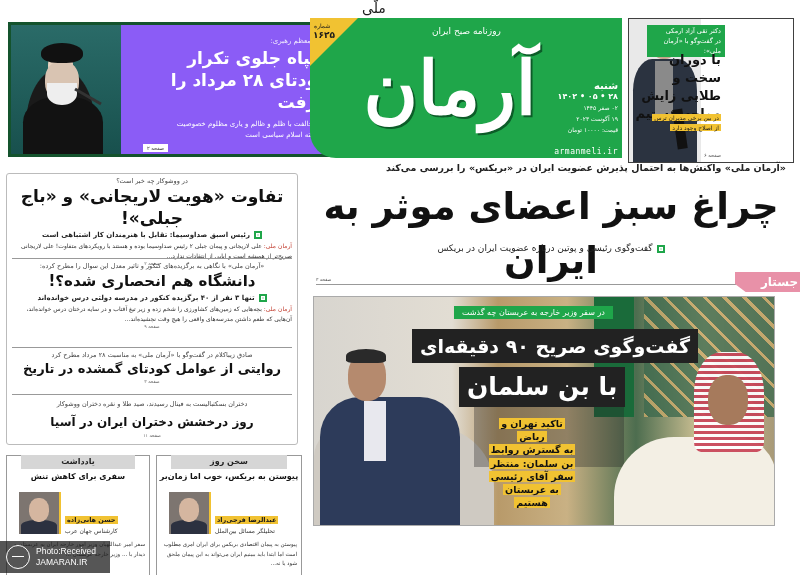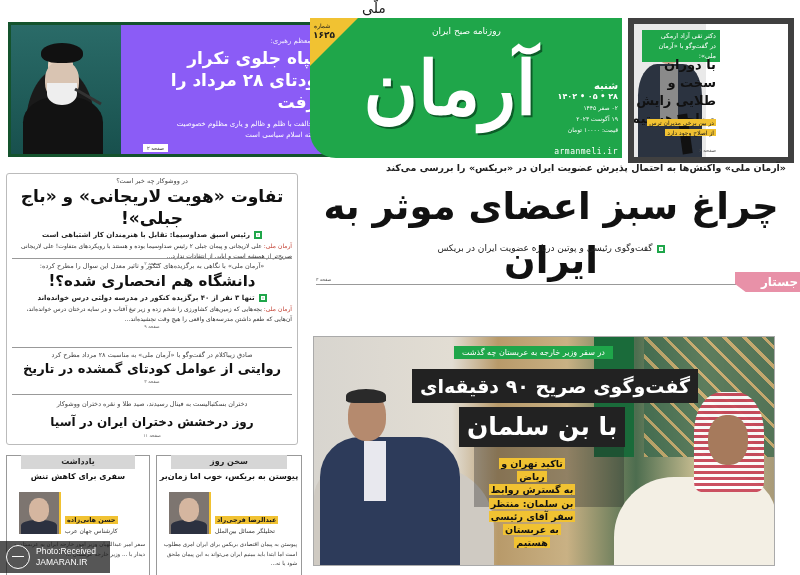--- a/index.html
+++ b/index.html
@@ -35,21 +35,21 @@
   .mast-tagline { position: absolute; left: 122px; top: 8px; font-size: 9px; color: #fff; }
   .mast-logo { position: absolute; left: 40px; top: 18px; width: 200px; text-align: center; font-size: 74px; font-weight: bold; color: #fff; font-family: "DejaVu Serif", serif; line-height: 104px;
     text-shadow: 2px 2px 0 #0c5c28; letter-spacing: -2px; }
   .mast-crown { position: absolute; left: 362px; top: 0px; font-size: 14px; color: #1a1a1a; }
   .mast-date { position: absolute; right: 4px; top: 62px; text-align: right; color: #fff; font-size: 6px; line-height: 11px; }
   .mast-date .day { font-size: 10px; font-weight: bold; }
   .mast-date .num { font-size: 8px; font-weight: bold; }
   .mast-site { position: absolute; right: 4px; bottom: 2px; color: #fff; font-family: "DejaVu Sans Mono", monospace; font-size: 8px; letter-spacing: .5px; }
 
   
-  .interview-box { left: 628px; top: 18px; width: 166px; height: 145px; border: 6px solid #404040; background: #fff; overflow: hidden; }
+  .interview-box { left: 628px; top: 18px; width: 166px; height: 145px; border: 1px solid #404040; background: #fff; overflow: hidden; }
   .interview-kicker { position: absolute; right: 68px; top: 6px; background: #1fa64a; color: #fff; font-size: 6.5px; line-height: 10px; padding: 1px 4px; text-align: right; width: 78px; }
   .interview-headline { position: absolute; right: 72px; top: 32px; width: 90px; text-align: right; font-size: 13px; font-weight: bold; line-height: 18px; color: #111; }
   .interview-sub { position: absolute; right: 72px; top: 94px; width: 86px; text-align: right; font-size: 6px; line-height: 10px; }
   .interview-sub span { background: #f1c232; padding: 0 2px; }
   .interview-page { position: absolute; right: 72px; bottom: 4px; font-size: 5px; color: #555; }
   .interview-photo { position: absolute; left: 0; top: 0; width: 72px; height: 145px; background: #e9e9e9; }
   .ip-head { position: absolute; left: 22px; top: 10px; width: 26px; height: 30px; background: #c9a48c; border-radius: 45%; }
   .ip-hair { position: absolute; left: 22px; top: 8px; width: 26px; height: 8px; background: #555; border-radius: 50% 50% 0 0; }
   .ip-body { position: absolute; left: 4px; top: 40px; width: 64px; height: 105px; background: #2b3340; border-radius: 30% 30% 0 0; }
   .ip-shirt { position: absolute; left: 26px; top: 42px; width: 18px; height: 60px; background: #8a8a8a; }
@@ -59,21 +59,21 @@
   .kicker-main { left: 316px; top: 162px; width: 470px; font-size: 9.5px; font-weight: bold; color: #222; }
   .headline-main { left: 316px; top: 180px; width: 470px; text-align: center; font-size: 37px; font-weight: bold; color: #111; letter-spacing: -1px; line-height: 54px; }
   .sub-main { left: 316px; top: 243px; width: 470px; text-align: center; font-size: 9px; color: #222; }
   .sq-green { display: inline-block; width: 8px; height: 8px; background: #1fa64a; border: 2px solid #1fa64a; box-shadow: inset 0 0 0 1.5px #fff; margin-left: 4px; vertical-align: middle; }
   .rule-main { left: 316px; top: 284px; width: 420px; height: 1px; background: #999; }
   .page-main { left: 316px; top: 277px; font-size: 4.5px; color: #555; direction: ltr; }
   .section-tag { left: 735px; top: 272px; width: 89px; height: 20px; background: #e891a8; color: #fff; font-size: 12px; font-weight: bold; text-align: center; line-height: 20px; clip-path: polygon(0 0,100% 0,100% 100%, 12% 100%, 0 60%); }
 
   
   .photo-main { left: 313px; top: 296px; width: 462px; height: 230px; border: 1px solid #aaa; overflow: hidden;
-    background: linear-gradient(90deg, #d8d5cf 0%, #e2ddd3 30%, #b89a6a 40%, #c9b184 55%, #4d6d4f 70%, #d9c89a 85%, #a89a78 100%); margin-top: 40px; }
+    background: linear-gradient(90deg, #d8d5cf 0%, #e2ddd3 30%, #b89a6a 40%, #c9b184 55%, #4d6d4f 70%, #d9c89a 85%, #a89a78 100%); }
   .flag { position: absolute; left: 280px; top: 0; width: 40px; height: 120px; background: #1a6b3a; }
   .lattice { position: absolute; left: 330px; top: 0; width: 132px; height: 120px;
     background: repeating-linear-gradient(45deg, #c9a96a 0 3px, #3f6b4f 3px 14px), #3f6b4f; opacity: .8; }
   .sofa-left { position: absolute; left: 0; top: 130px; width: 180px; height: 149px; background: #cfcac2; border-radius: 30px 60px 0 0; }
   .man-left-head { position: absolute; left: 34px; top: 56px; width: 38px; height: 48px; background: #b58a6e; border-radius: 45%; }
   .man-left-hair { position: absolute; left: 32px; top: 52px; width: 40px; height: 14px; background: #2a2a2a; border-radius: 50% 50% 20% 20%; }
   .man-left-body { position: absolute; left: 6px; top: 100px; width: 140px; height: 179px; background: #2d3b5a; border-radius: 40px 40px 0 0; }
   .man-left-shirt { position: absolute; left: 50px; top: 104px; width: 22px; height: 60px; background: #e8e8ee; }
   .man-right-ghutra { position: absolute; left: 380px; top: 55px; width: 70px; height: 100px; background: repeating-linear-gradient(0deg,#c9485a 0 3px,#fff 3px 6px); border-radius: 40% 40% 10% 10%; opacity: .95; }
   .man-right-face { position: absolute; left: 394px; top: 78px; width: 40px; height: 50px; background: #a67a5c; border-radius: 45%; }

